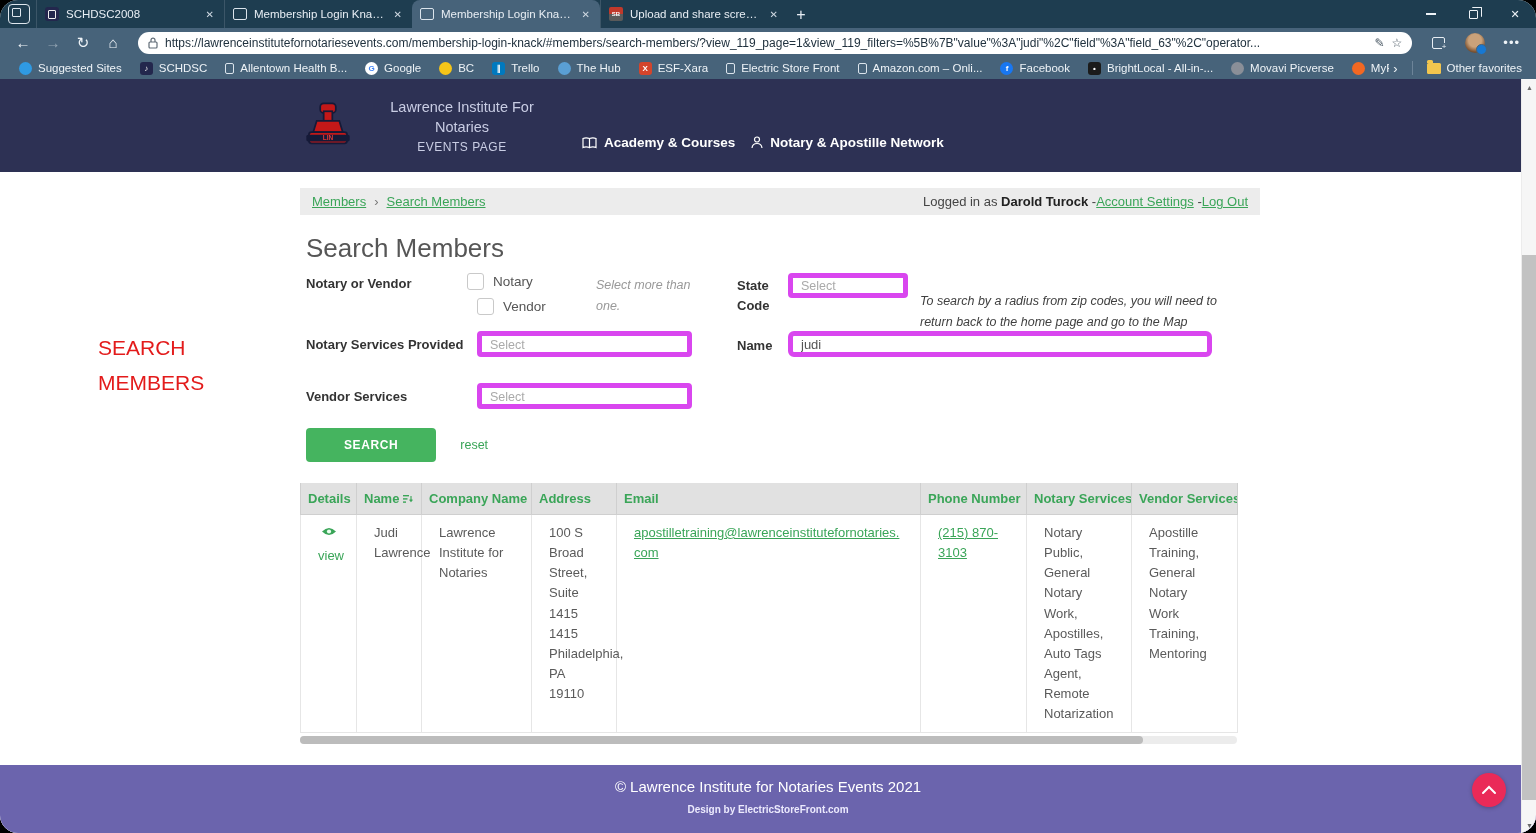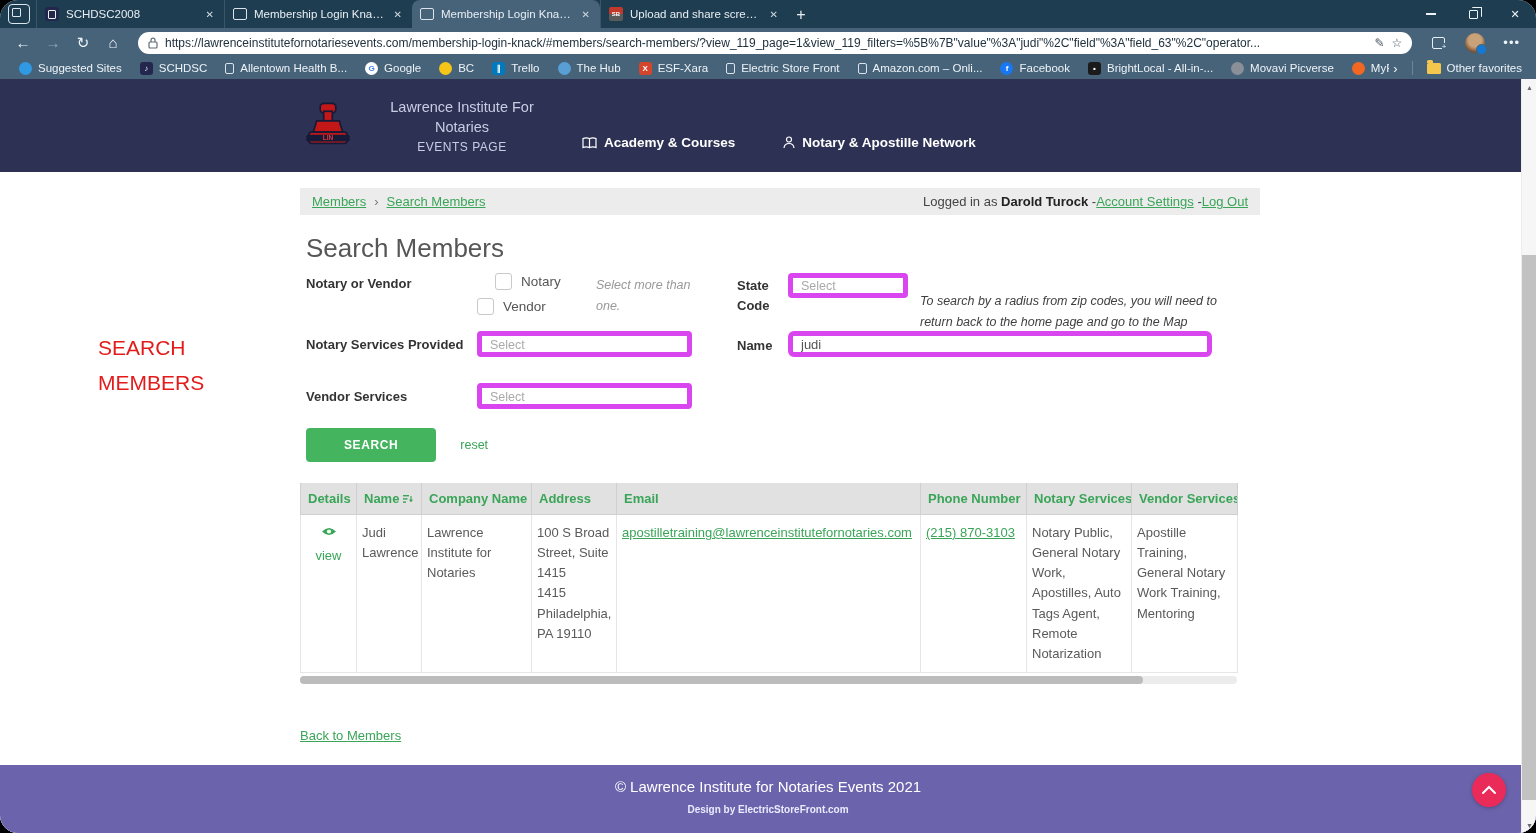--- a/index.html
+++ b/index.html
@@ -83,21 +83,21 @@
   .hint { position:absolute; font-style:italic; color:#999; font-size:12.5px; line-height:1.7; }
   .inp { position:absolute; border:5px solid #d946ef; border-radius:4px; height:26px; font-size:13px; color:#555; padding:0 8px; font-family:"Liberation Sans",sans-serif; background:#fff; }
   .inp::placeholder { color:#aaa; font-size:12.5px; }
 
   .actions { display:flex; align-items:center; gap:24px; margin:4px 0 0 6px; height:36px; }
   .search-btn { background:#45b45f; color:#fff; border:none; border-radius:4px; font-size:12px; font-weight:bold; letter-spacing:.6px; padding:10px 38px; cursor:pointer; font-family:"Liberation Sans",sans-serif; }
   .reset-link { color:#3aa558; font-size:12.5px; cursor:pointer; }
 
   table.results { border-collapse:collapse; table-layout:fixed; width:937px; margin-top:20px; }
   table.results th { background:#e1e1e1; color:#3aa558; font-size:13px; font-weight:bold; text-align:left; padding:8px 7px; border:1px solid #cfcfcf; border-top:none; white-space:nowrap; overflow:hidden; }
-  table.results td { vertical-align:top; font-size:13px; color:#5a5a5a; padding:8px 5px; border:1px solid #e6e6e6; line-height:1.55; background:#fff; }
+  table.results td { vertical-align:top; font-size:13px; color:#5a5a5a; padding:8px 17px; border:1px solid #e6e6e6; line-height:1.55; background:#fff; }
   .th-sort { display:inline-block; vertical-align:-1px; margin-left:4px; }
   .details-cell { text-align:center; }
   .view-link { color:#3aa558; cursor:pointer; display:inline-block; margin-top:3px; }
   .cell-link { color:#3aa558; text-decoration:underline; cursor:pointer; word-wrap:break-word; }
   .email-cell { font-size:12.3px; }
 
   .hscroll { width:937px; height:8px; background:#ececec; border-radius:4px; margin-top:3px; }
   .hscroll-thumb { width:90%; height:8px; background:#bcbcbc; border-radius:4px; cursor:pointer; }
 
   .back-link { display:inline-block; margin-top:44px; font-size:13px; }
@@ -253,21 +253,21 @@
           <rect x="8" y="35" width="44" height="13" rx="3" fill="#c41818" stroke="#151a38" stroke-width="2"></rect>
           <rect x="5" y="38" width="50" height="8" rx="2" fill="#151a38"></rect>
           <text x="30" y="44.5" text-anchor="middle" font-size="7.5" font-weight="bold" fill="#e03a3a" font-family="Liberation Sans, sans-serif">LIN</text>
         </svg>
         <div class="logo-text">
           <div class="logo-title">Lawrence Institute For Notaries</div>
           <div class="logo-sub">EVENTS PAGE</div>
         </div>
       </div>
       <div class="main-nav">
-        <div class="nav-row" style="gap:48px;margin-top:32px;">
+        <div class="nav-row" style="gap:16px;margin-top:32px;">
           <span class="nav-link">
             <svg width="15" height="12" viewBox="0 0 15 12">
                 <path d="M1 1.5 Q4 .2 7.5 1.5 V10.5 Q4 9.2 1 10.5 Z M7.5 1.5 Q11 .2 14 1.5 V10.5 Q11 9.2 7.5 10.5 Z" fill="none" stroke="#fff" stroke-width="1.2"></path>
               </svg>
             <span>Academy &amp; Courses</span>
           </span>
           <span class="nav-link">
             <svg width="12" height="13" viewBox="0 0 12 13">
                 <circle cx="6" cy="3.5" r="2.5" fill="none" stroke="#fff" stroke-width="1.2"></circle>
                 <path d="M1 12 Q1.5 7.5 6 7.5 Q10.5 7.5 11 12" fill="none" stroke="#fff" stroke-width="1.2"></path>
@@ -296,21 +296,21 @@
           <b>Darold Turock</b>
           <span>-</span><span class="green-link">Account Settings</span>
           <span>-</span><span class="green-link">Log Out</span>
         </div>
       </div>
 
       <h1 class="page-title">Search Members</h1>
 
       <div class="form-area">
         <span class="f-label" style="left:6px; top:3px;">Notary or Vendor</span>
-        <label class="checkbox-row" style="left:195px; top:0;text-align:right;">
+        <label class="checkbox-row" style="left:167px; top:0;text-align:right;">
           <span class="cb"></span>
           <span class="cb-label">Notary</span>
         </label>
         <label class="checkbox-row" style="left:177px; top:25px;">
           <span class="cb"></span>
           <span class="cb-label">Vendor</span>
         </label>
         <span class="hint" style="left:296px; top:2px; width:105px;">Select more than one.</span>
 
         <span class="f-label" style="left:437px; top:3px; width:44px; line-height:20px;">State Code</span>

